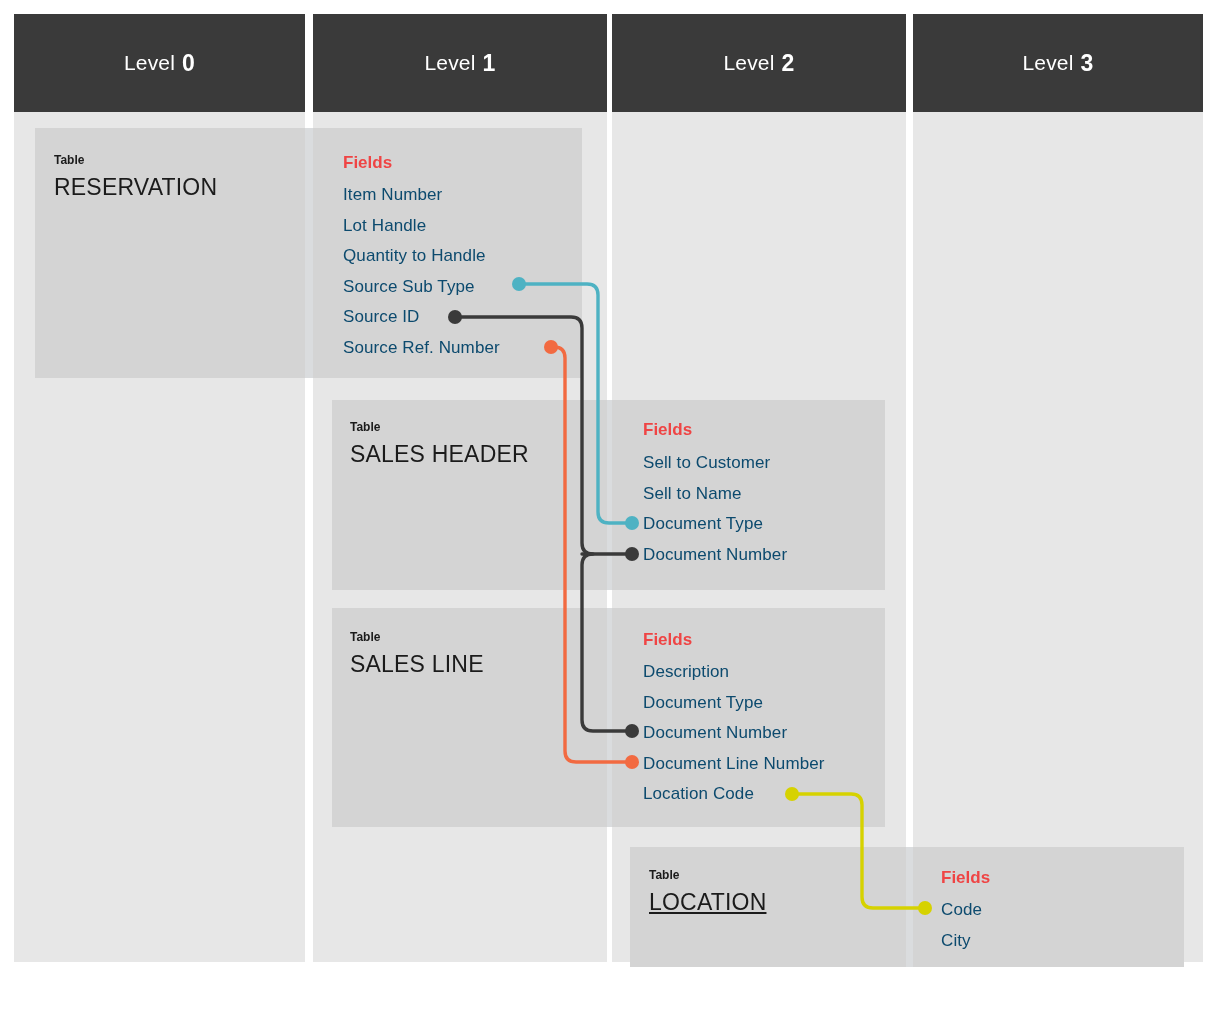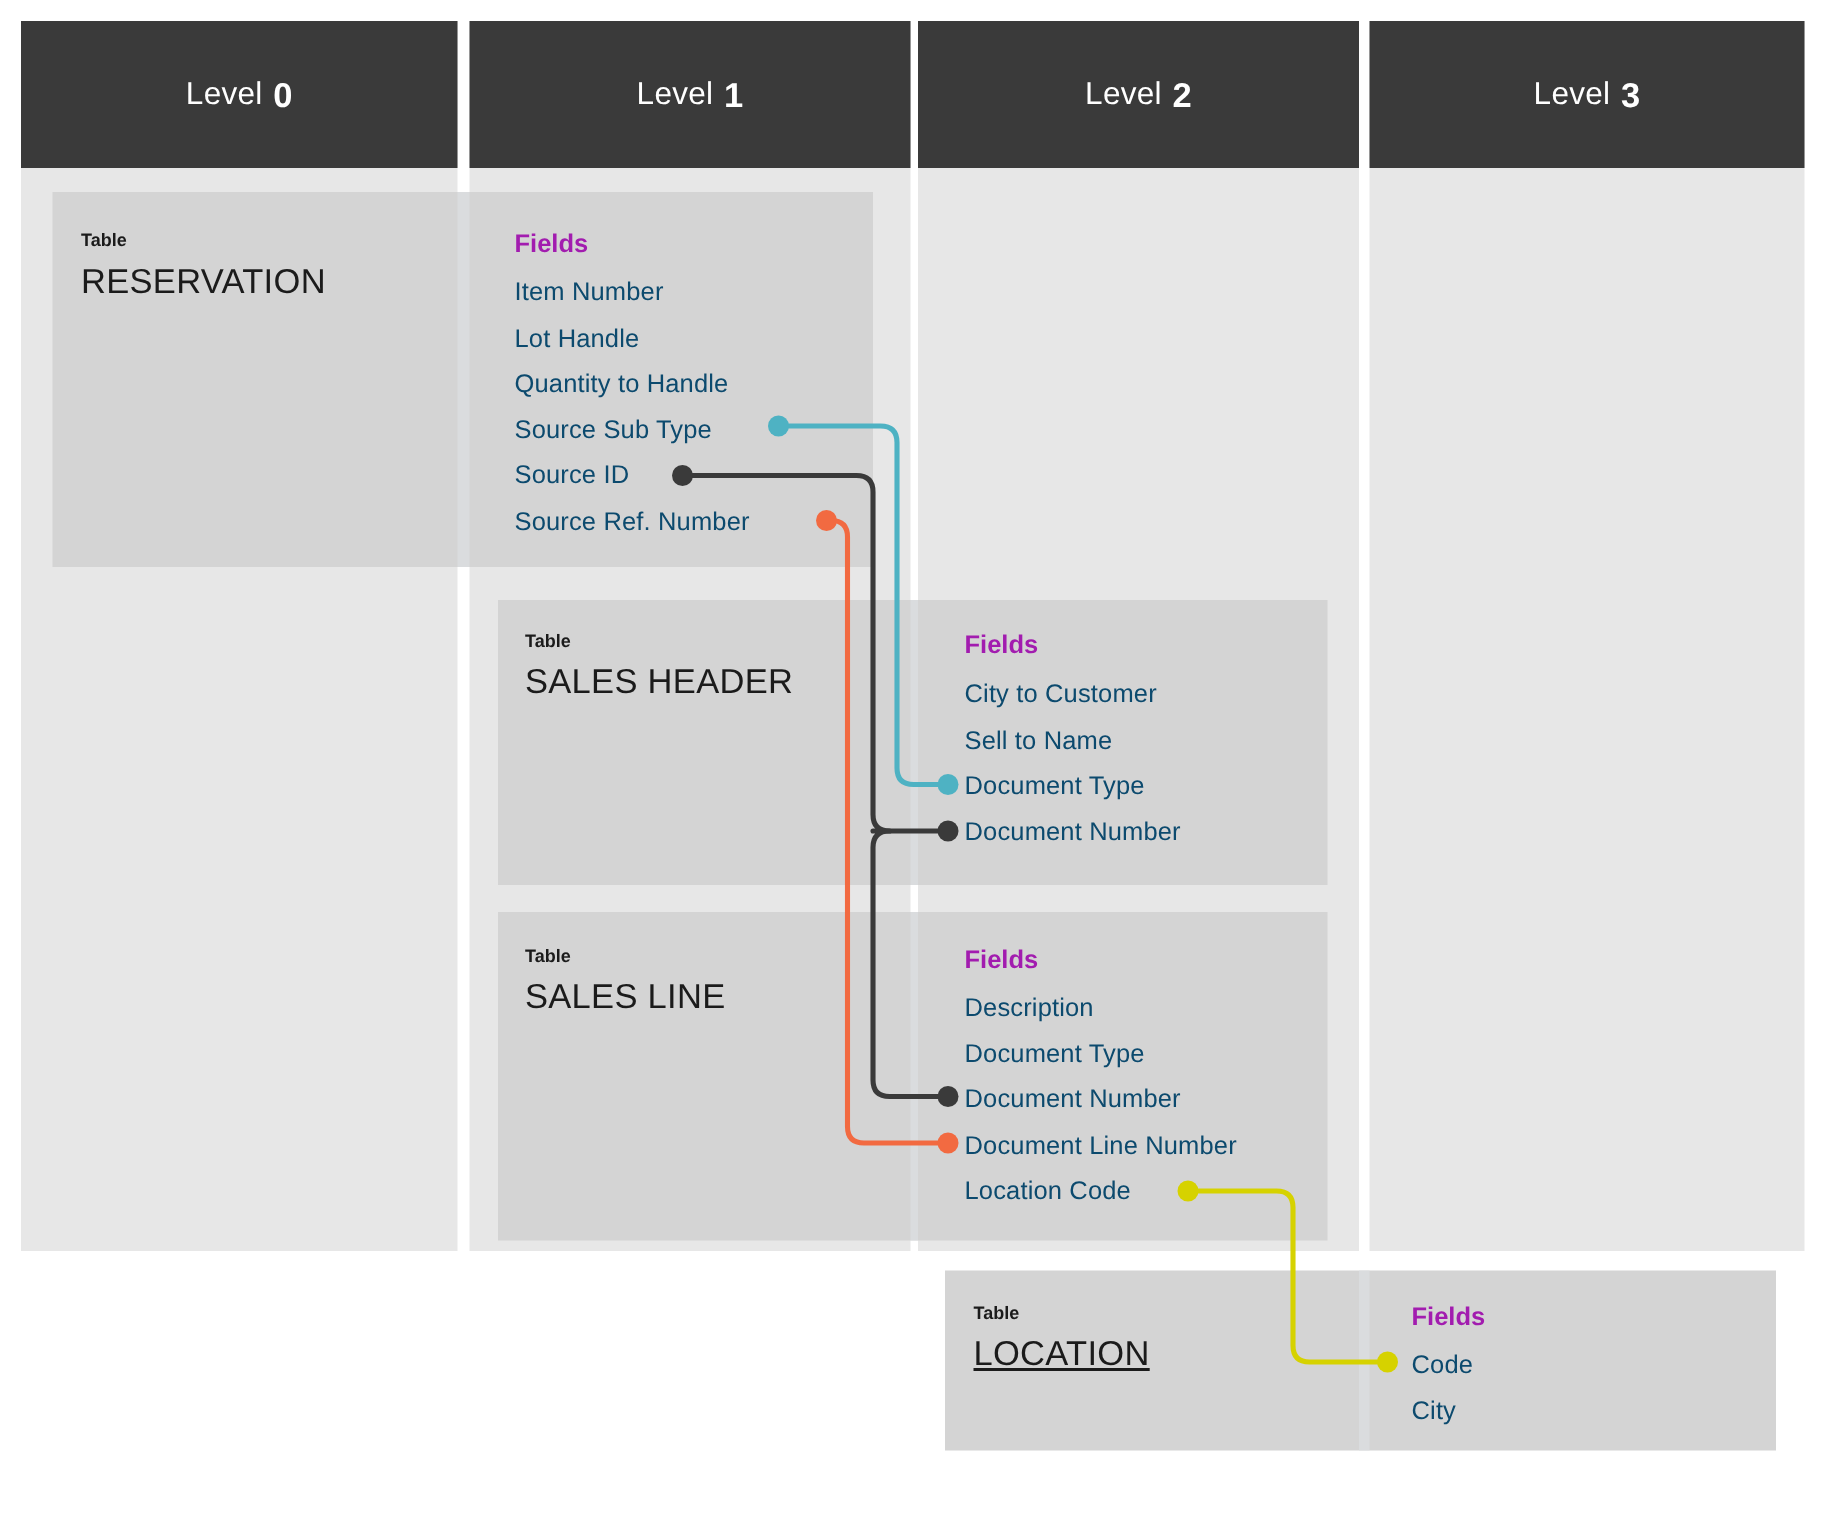--- a/index.html
+++ b/index.html
@@ -16,21 +16,21 @@
     width: 1216px;
     height: 1021px;
     background: #ffffff;
     overflow: hidden;
   }
 
   
   .level-col {
     position: absolute;
     top: 14px;
-    height: 820px;
+    height: 948px;
     background: #e7e7e7;
   }
   .level-head {
     position: absolute;
     left: 0;
     top: 0;
     width: 100%;
     height: 98px;
     background: #3a3a3a;
     color: #ffffff;
@@ -73,21 +73,21 @@
     color: #1b1b1b;
     white-space: nowrap;
     letter-spacing: 0.2px;
   }
 
   
   .fields-label {
     position: absolute;
     font-size: 17px;
     font-weight: bold;
-    color: #a21caf;
+    color: #ef4444;
     white-space: nowrap;
   }
   .field-item {
     position: absolute;
     font-size: 17px;
     font-weight: normal;
     color: #0c4a6e;
     white-space: nowrap;
     letter-spacing: 0.1px;
   }
@@ -168,21 +168,21 @@
       <div class="fields-label" style="left: 343px; top: 153px;">Fields</div>
       <div class="field-item" style="left: 343px; top: 185px;">Item Number</div>
       <div class="field-item" style="left: 343px; top: 215.6px;">Lot Handle</div>
       <div class="field-item" style="left: 343px; top: 246.2px;">Quantity to Handle</div>
       <div class="field-item" style="left: 343px; top: 276.8px;">Source Sub Type</div>
       <div class="field-item" style="left: 343px; top: 307.4px;">Source ID</div>
       <div class="field-item" style="left: 343px; top: 338px;">Source Ref. Number</div>
       <div class="card-label" style="left: 350px; top: 420px;">Table</div>
       <div class="card-title" style="left: 350px; top: 441px;">SALES HEADER</div>
       <div class="fields-label" style="left: 643px; top: 420px;">Fields</div>
-      <div class="field-item" style="left: 643px; top: 453px;">City to Customer</div>
+      <div class="field-item" style="left: 643px; top: 453px;">Sell to Customer</div>
       <div class="field-item" style="left: 643px; top: 483.6px;">Sell to Name</div>
       <div class="field-item" style="left: 643px; top: 514.2px;">Document Type</div>
       <div class="field-item" style="left: 643px; top: 544.8px;">Document Number</div>
       <div class="card-label" style="left: 350px; top: 630px;">Table</div>
       <div class="card-title" style="left: 350px; top: 651px;">SALES LINE</div>
       <div class="fields-label" style="left: 643px; top: 630px;">Fields</div>
       <div class="field-item" style="left: 643px; top: 662px;">Description</div>
       <div class="field-item" style="left: 643px; top: 692.6px;">Document Type</div>
       <div class="field-item" style="left: 643px; top: 723.2px;">Document Number</div>
       <div class="field-item" style="left: 643px; top: 753.8px;">Document Line Number</div>

